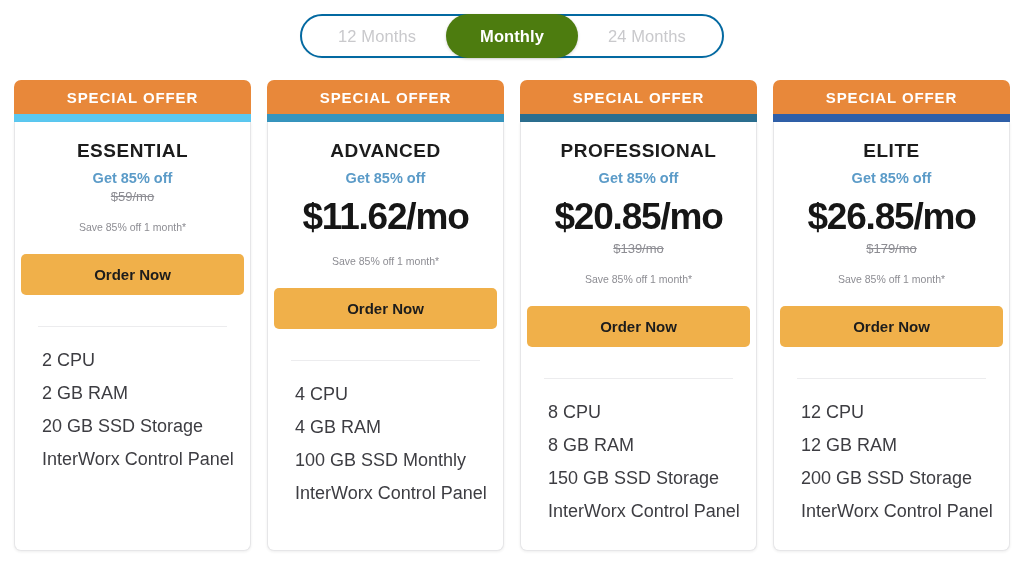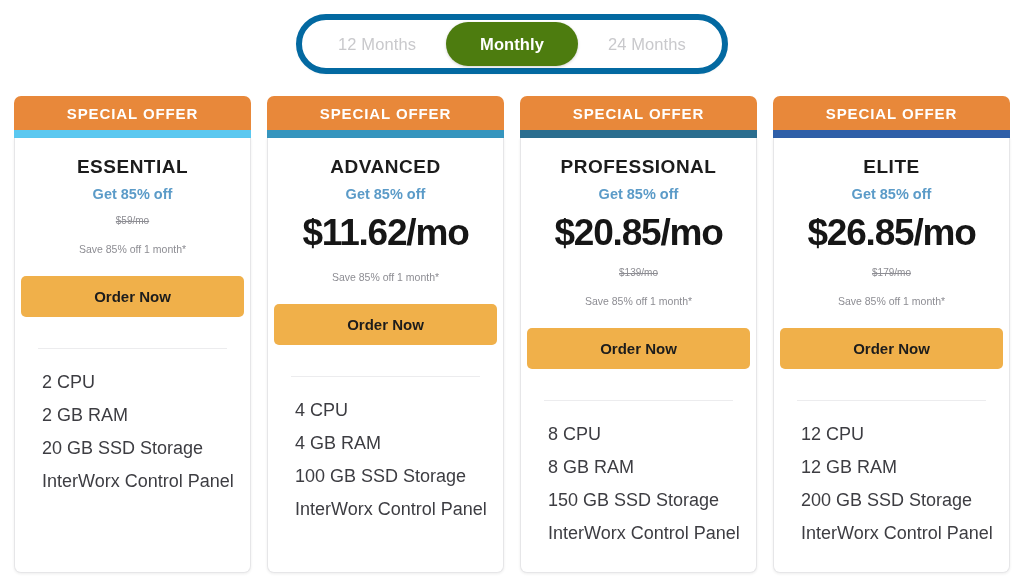--- a/index.html
+++ b/index.html
@@ -15,23 +15,23 @@
   
   .toggle-wrap {
     display: flex;
     justify-content: center;
     padding-top: 14px;
   }
   .toggle {
     display: flex;
     align-items: center;
     background: #ffffff;
-    border: 6px solid #0369a1;
+    border: 2px solid #0369a1;
     border-radius: 32px;
-    height: 60px;
+    height: 44px;
     padding: 0 6px;
     box-shadow: 0 1px 2px rgba(0,0,0,0.04);
   }
   .toggle-opt {
     font-size: 16.5px;
     color: #c9c9cc;
     padding: 0 30px;
     line-height: 44px;
     border-radius: 24px;
     white-space: nowrap;
@@ -98,24 +98,24 @@
   .price {
     text-align: center;
     font-size: 37px;
     font-weight: bold;
     color: #161616;
     margin-top: 10px;
     letter-spacing: -1.2px;
   }
   .old-price {
     text-align: center;
-    font-size: 10px;
+    font-size: 13px;
     color: #8d8d93;
     text-decoration: line-through;
-    margin-top: 13px;
+    margin-top: 3px;
   }
   .save-note {
     text-align: center;
     font-size: 10.5px;
     color: #8d8d93;
     margin-top: 17px;
   }
 
   .order-btn {
     display: block;
@@ -188,21 +188,21 @@
     <div class="body">
       <div class="plan-name">ADVANCED</div>
       <div class="discount">Get 85% off</div>
       <div class="price">$11.62/mo</div>
       <div class="save-note">Save 85% off 1 month*</div>
       <button class="order-btn">Order Now</button>
       <div class="divider"></div>
       <ul class="features">
         <li>4 CPU</li>
         <li>4 GB RAM</li>
-        <li>100 GB SSD Storage</li>
+        <li>100 GB SSD Monthly</li>
         <li>InterWorx Control Panel</li>
       </ul>
     </div>
   </div>
 
   <div class="card">
     <div class="banner">SPECIAL OFFER</div>
     <div class="accent" style="background: rgb(43, 110, 143);"></div>
     <div class="body">
       <div class="plan-name">PROFESSIONAL</div>

